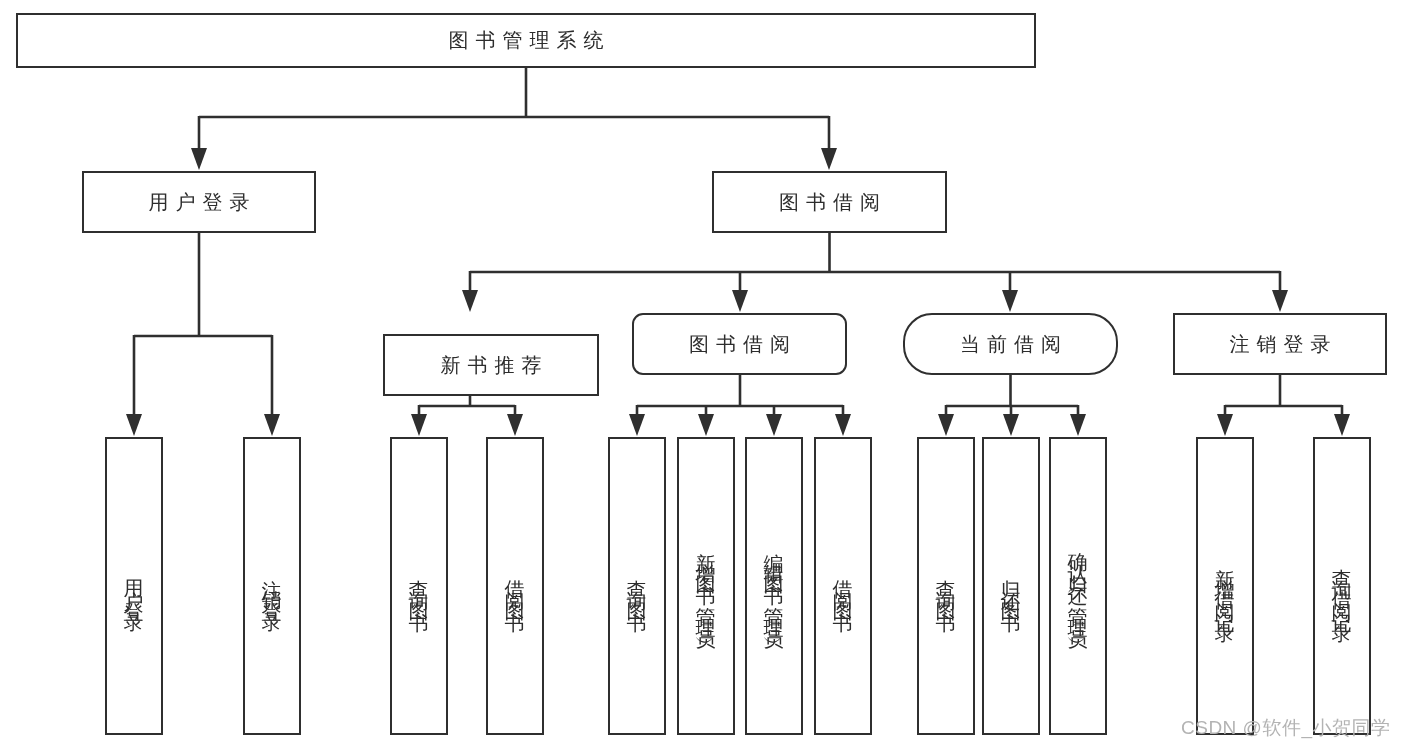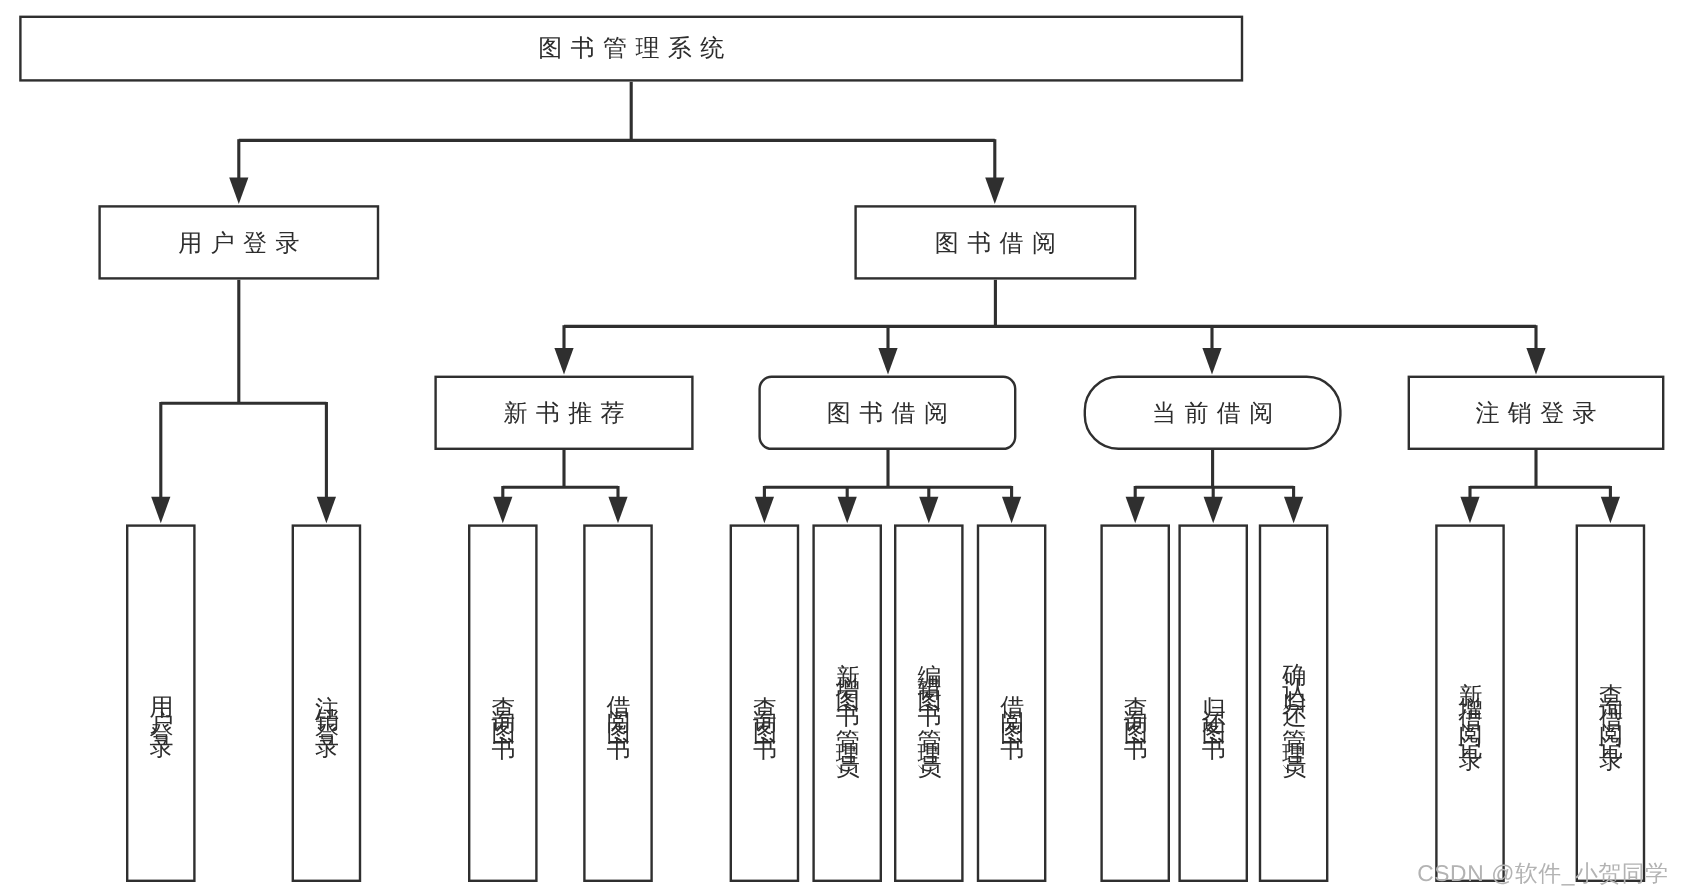--- a/index.html
+++ b/index.html
@@ -17,21 +17,21 @@
     writing-mode:vertical-rl;text-orientation:mixed;
     font-size:20px;letter-spacing:11px;color:#2d2d2d;line-height:1;
   }
   
   #root{left:16px;top:13px;width:1020px;height:55px;}
   
   #n-user-login{left:82px;top:171px;width:234px;height:62px;}
   #n-book-mgmt{left:712px;top:171px;width:235px;height:62px;}
   
   .lv3{top:313px;height:62px;}
-  #n-new-book{left:362px;width:216px;}
+  #n-new-book{left:383px;width:216px;margin-top:21px;}
   #n-book-borrow{left:632px;width:215px;border-radius:11px;}
   #n-current-borrow{left:903px;width:215px;border-radius:29px;}
   #n-borrow-records{left:1173px;width:214px;}
   
   .lv4{top:437px;width:58px;height:298px;}
   #leaf-u1{left:105px;} #leaf-u2{left:243px;}
   #leaf-n1{left:390px;} #leaf-n2{left:486px;}
   #leaf-b1{left:608px;} #leaf-b2{left:677px;} #leaf-b3{left:745px;} #leaf-b4{left:814px;}
   #leaf-c1{left:917px;} #leaf-c2{left:982px;} #leaf-c3{left:1049px;}
   #leaf-r1{left:1196px;} #leaf-r2{left:1313px;}

